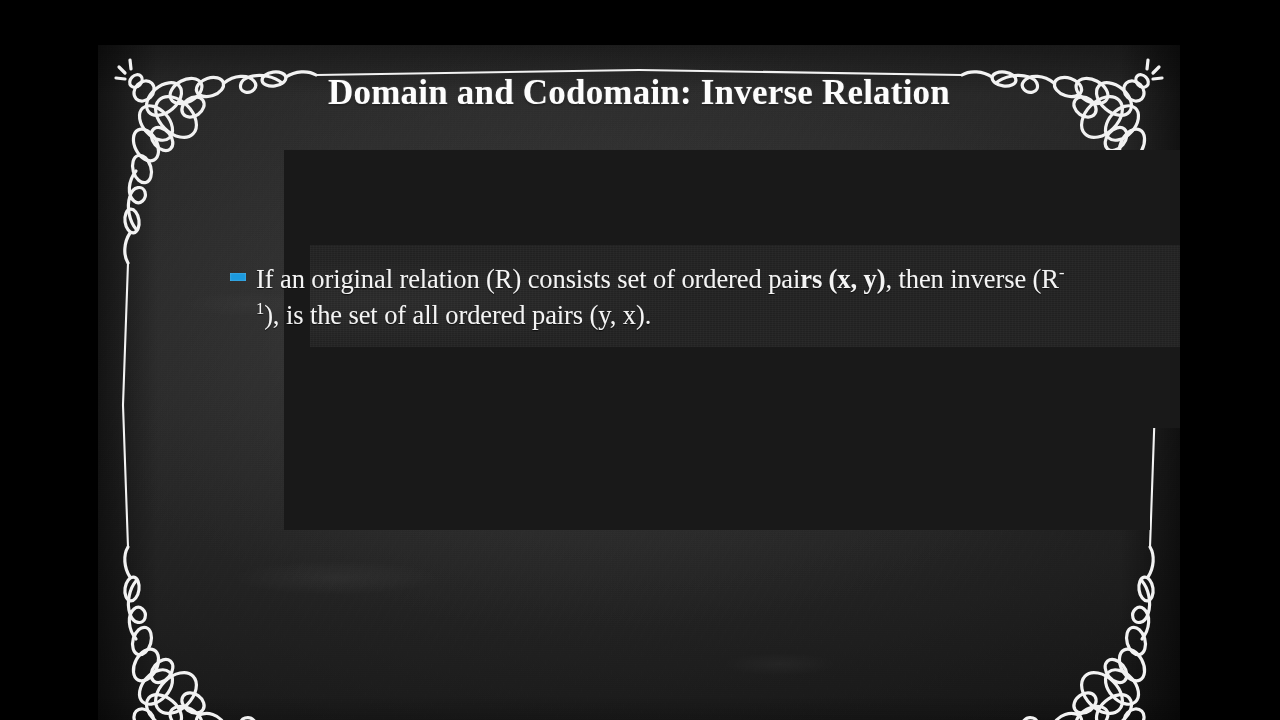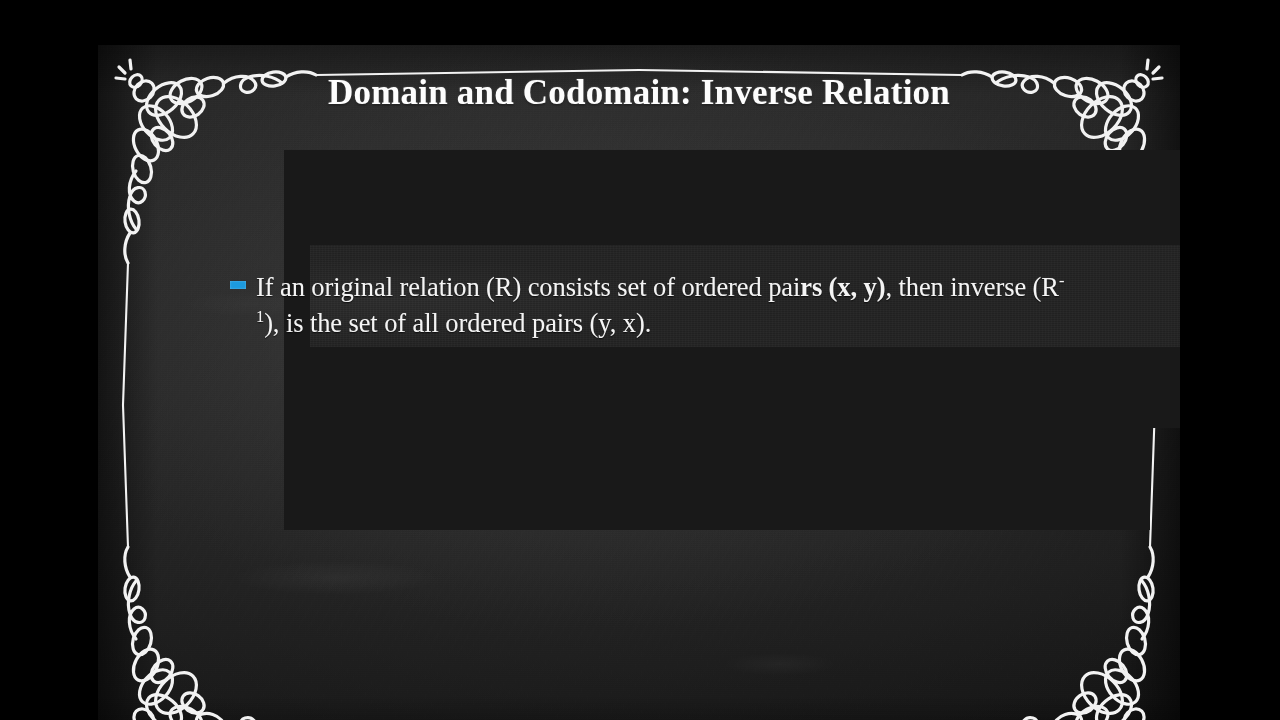--- a/index.html
+++ b/index.html
@@ -150,21 +150,21 @@
     background-image:
       repeating-linear-gradient(0deg, rgba(255,255,255,0.020) 0px, rgba(255,255,255,0.020) 1px, rgba(0,0,0,0.02) 1px, rgba(0,0,0,0.02) 2px),
       repeating-linear-gradient(90deg, rgba(255,255,255,0.016) 0px, rgba(255,255,255,0.016) 1px, rgba(0,0,0,0.018) 1px, rgba(0,0,0,0.018) 3px),
       radial-gradient(ellipse 50% 60% at 8% 55%, rgba(120,120,120,0.10) 0%, rgba(0,0,0,0) 70%);
   }
 
   
   #body-row {
     position: absolute;
     left: 230px;
-    top: 224px;
+    top: 216px;
     width: 850px;
     z-index: 22;
     display: flex;
     align-items: flex-start;
   }
 
   #bullet-marker {
     flex: 0 0 auto;
     width: 16px;
     height: 8px;

